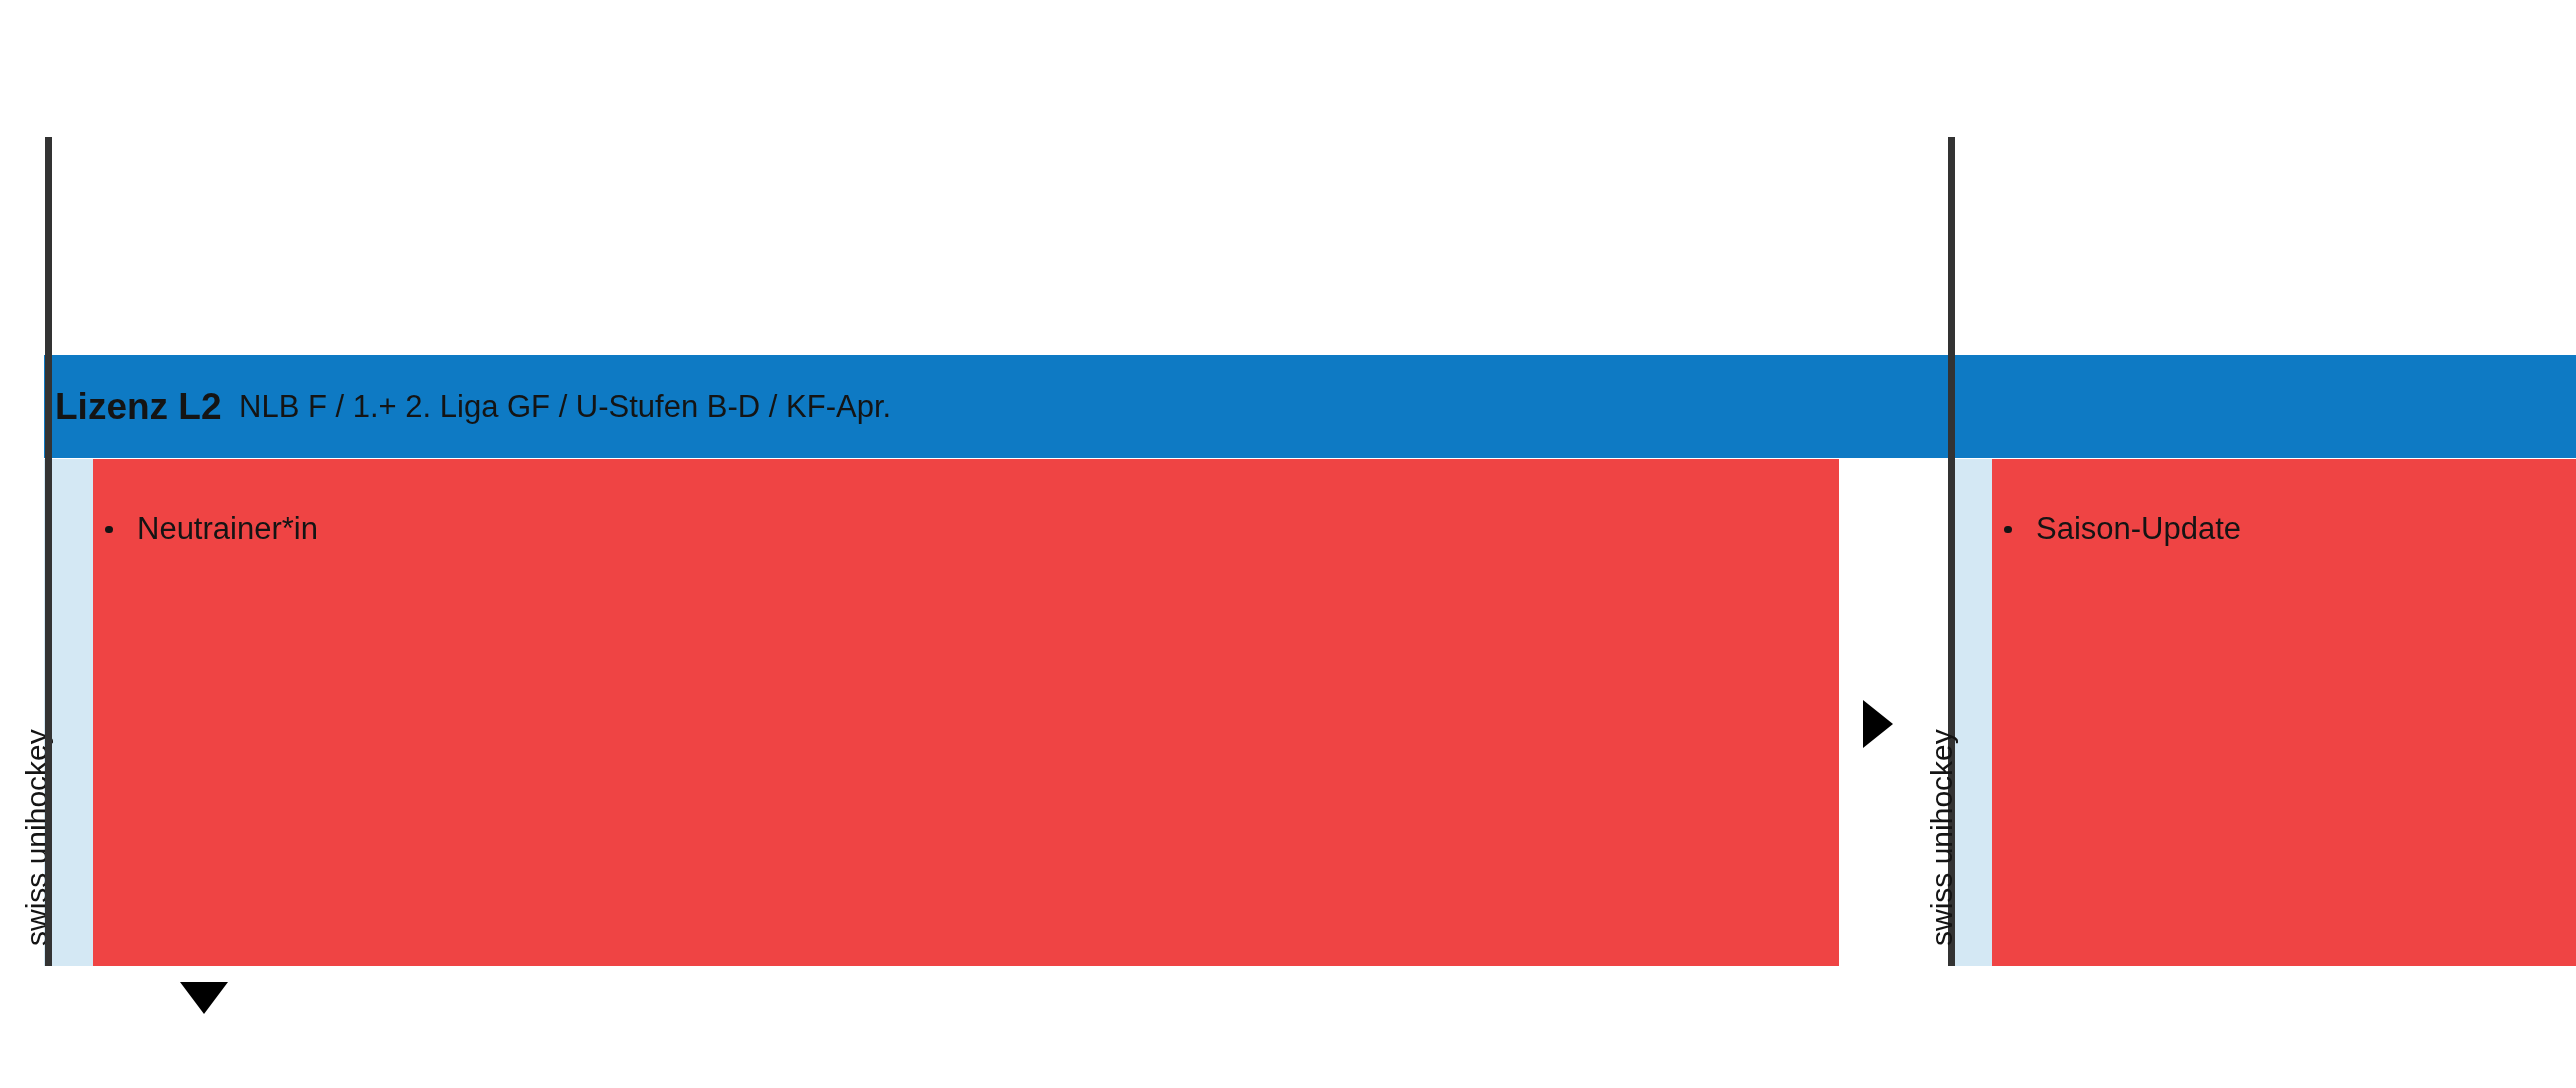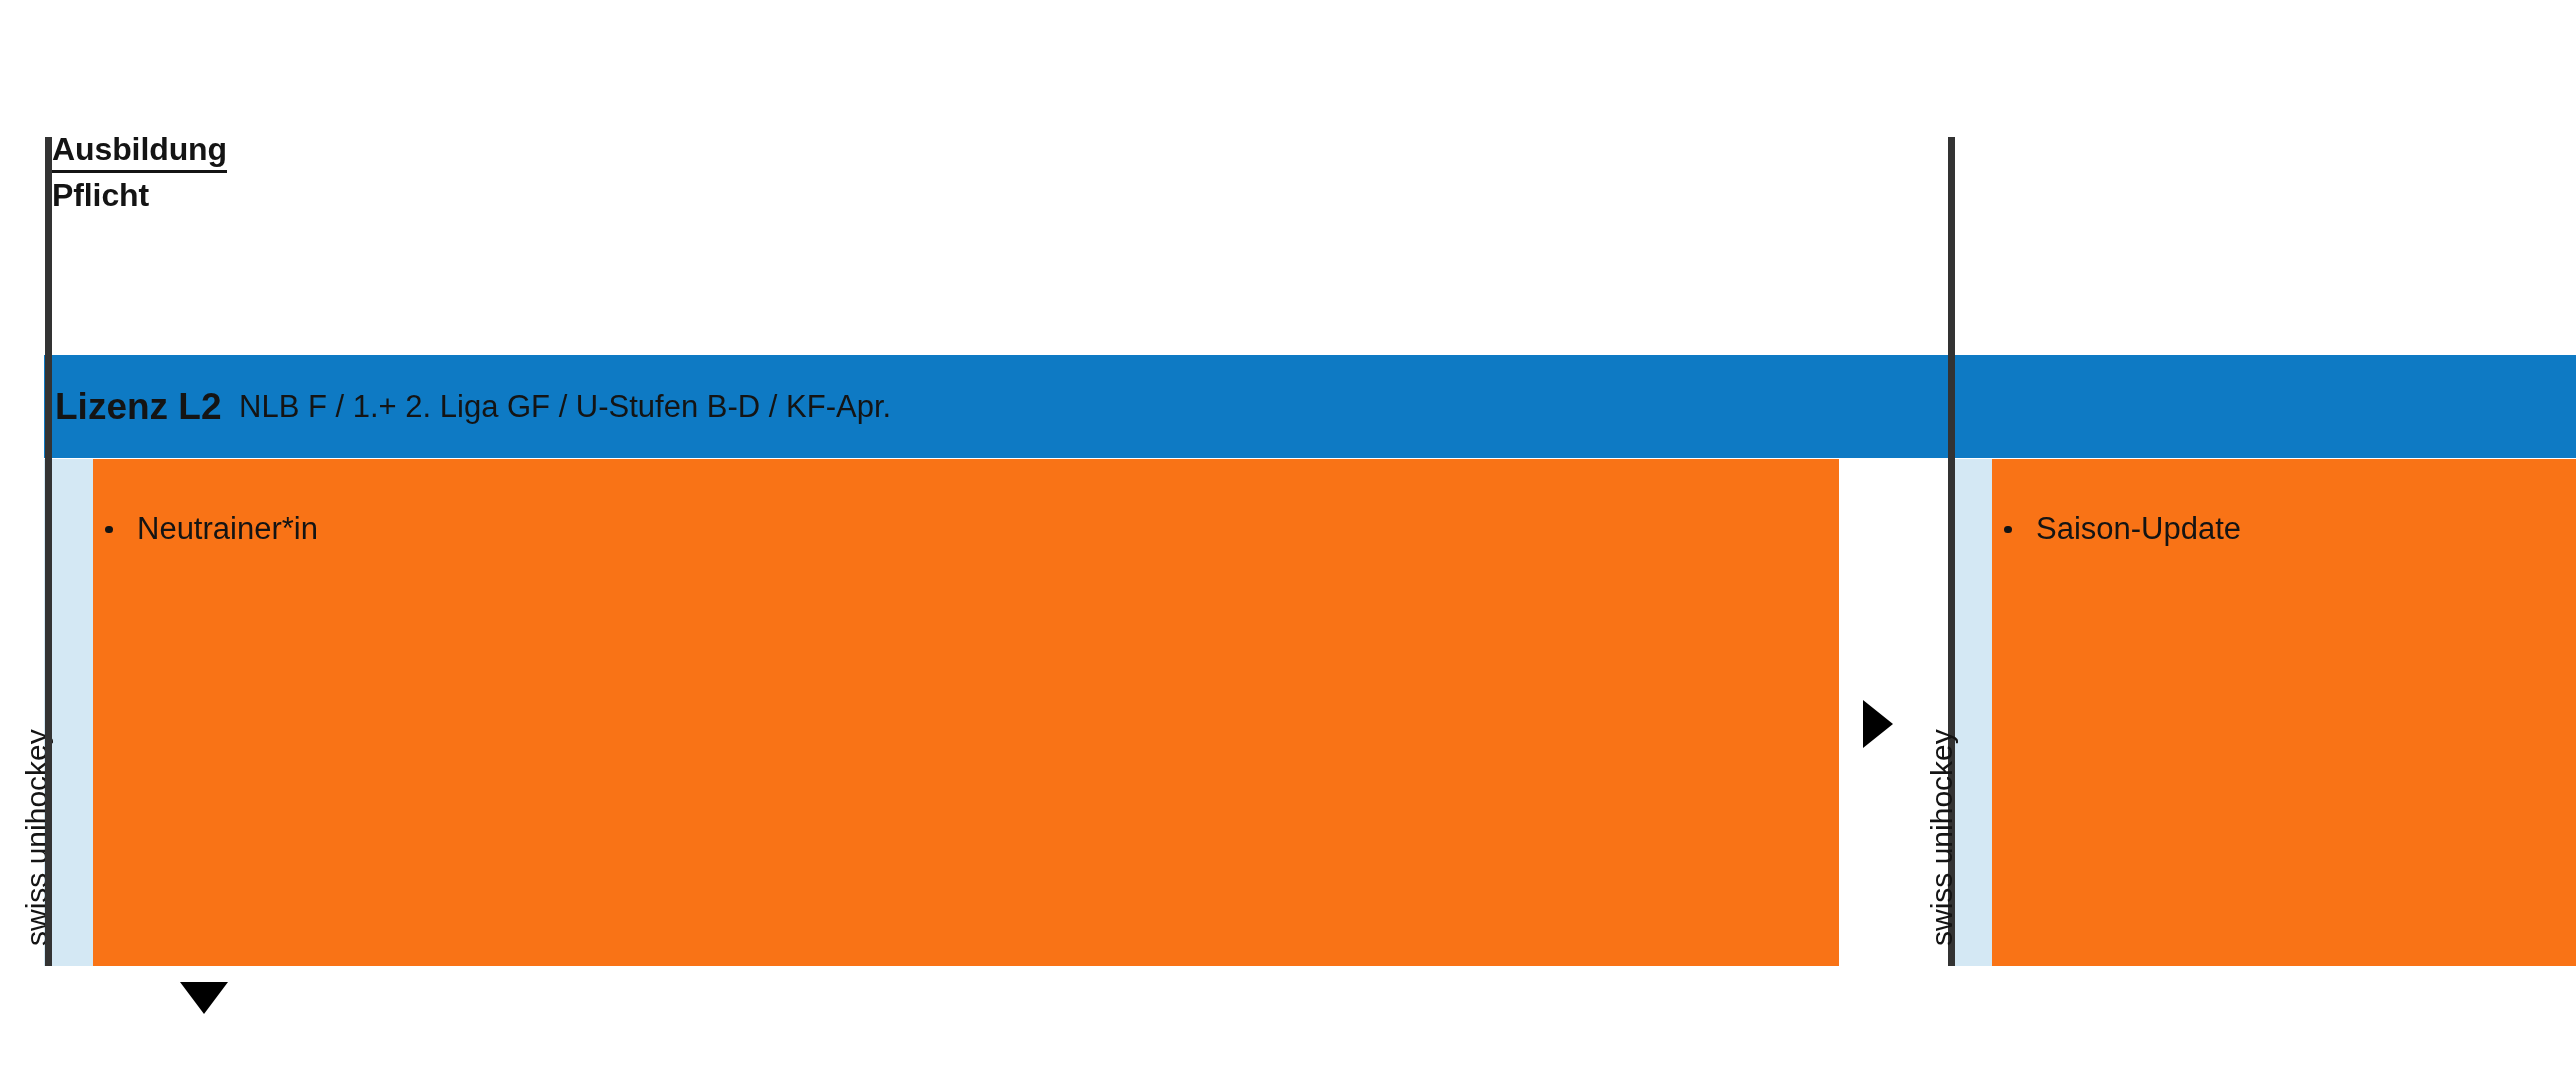--- a/index.html
+++ b/index.html
@@ -90,21 +90,21 @@
     transform-origin: left bottom;
     transform: rotate(-90deg) translateX(0);
     white-space: nowrap;
     font-size: 30px;
     font-weight: 400;
     color: #141414;
     margin-left: -15px;
   }
   .block .body {
     flex: 1 1 auto;
-    background: #f97316;
+    background: #ef4444;
     position: relative;
   }
   .bullet-list {
     margin: 0;
     padding: 0;
     list-style: none;
   }
   .bullet-list li {
     position: relative;
     font-size: 31px;
@@ -139,24 +139,20 @@
     border-left: 24px solid transparent;
     border-right: 24px solid transparent;
     border-top: 32px solid #000000;
   }
 </style>
 </head>
 <body>
 
 <div class="canvas">
 
-  <div class="col-header" style="left:52px; top:133px;">
-    <span class="hdr-top">Ausbildung</span>
-    <span class="hdr-sub">Pflicht</span>
-  </div>
 
 
   <div class="license-bar" style="left:44px; top:355px; width:3810px; height:103px;">
     <span class="lic-code">Lizenz L2</span>
     <span class="lic-desc">NLB F / 1.+ 2. Liga GF / U-Stufen B-D / KF-Apr.</span>
   </div>
 
   <div class="block" style="left:44px; top:459px; width:1795px; height:507px;">
     <div class="side-label" style="width:49px;">
       <span class="vtext">swiss unihockey</span>

